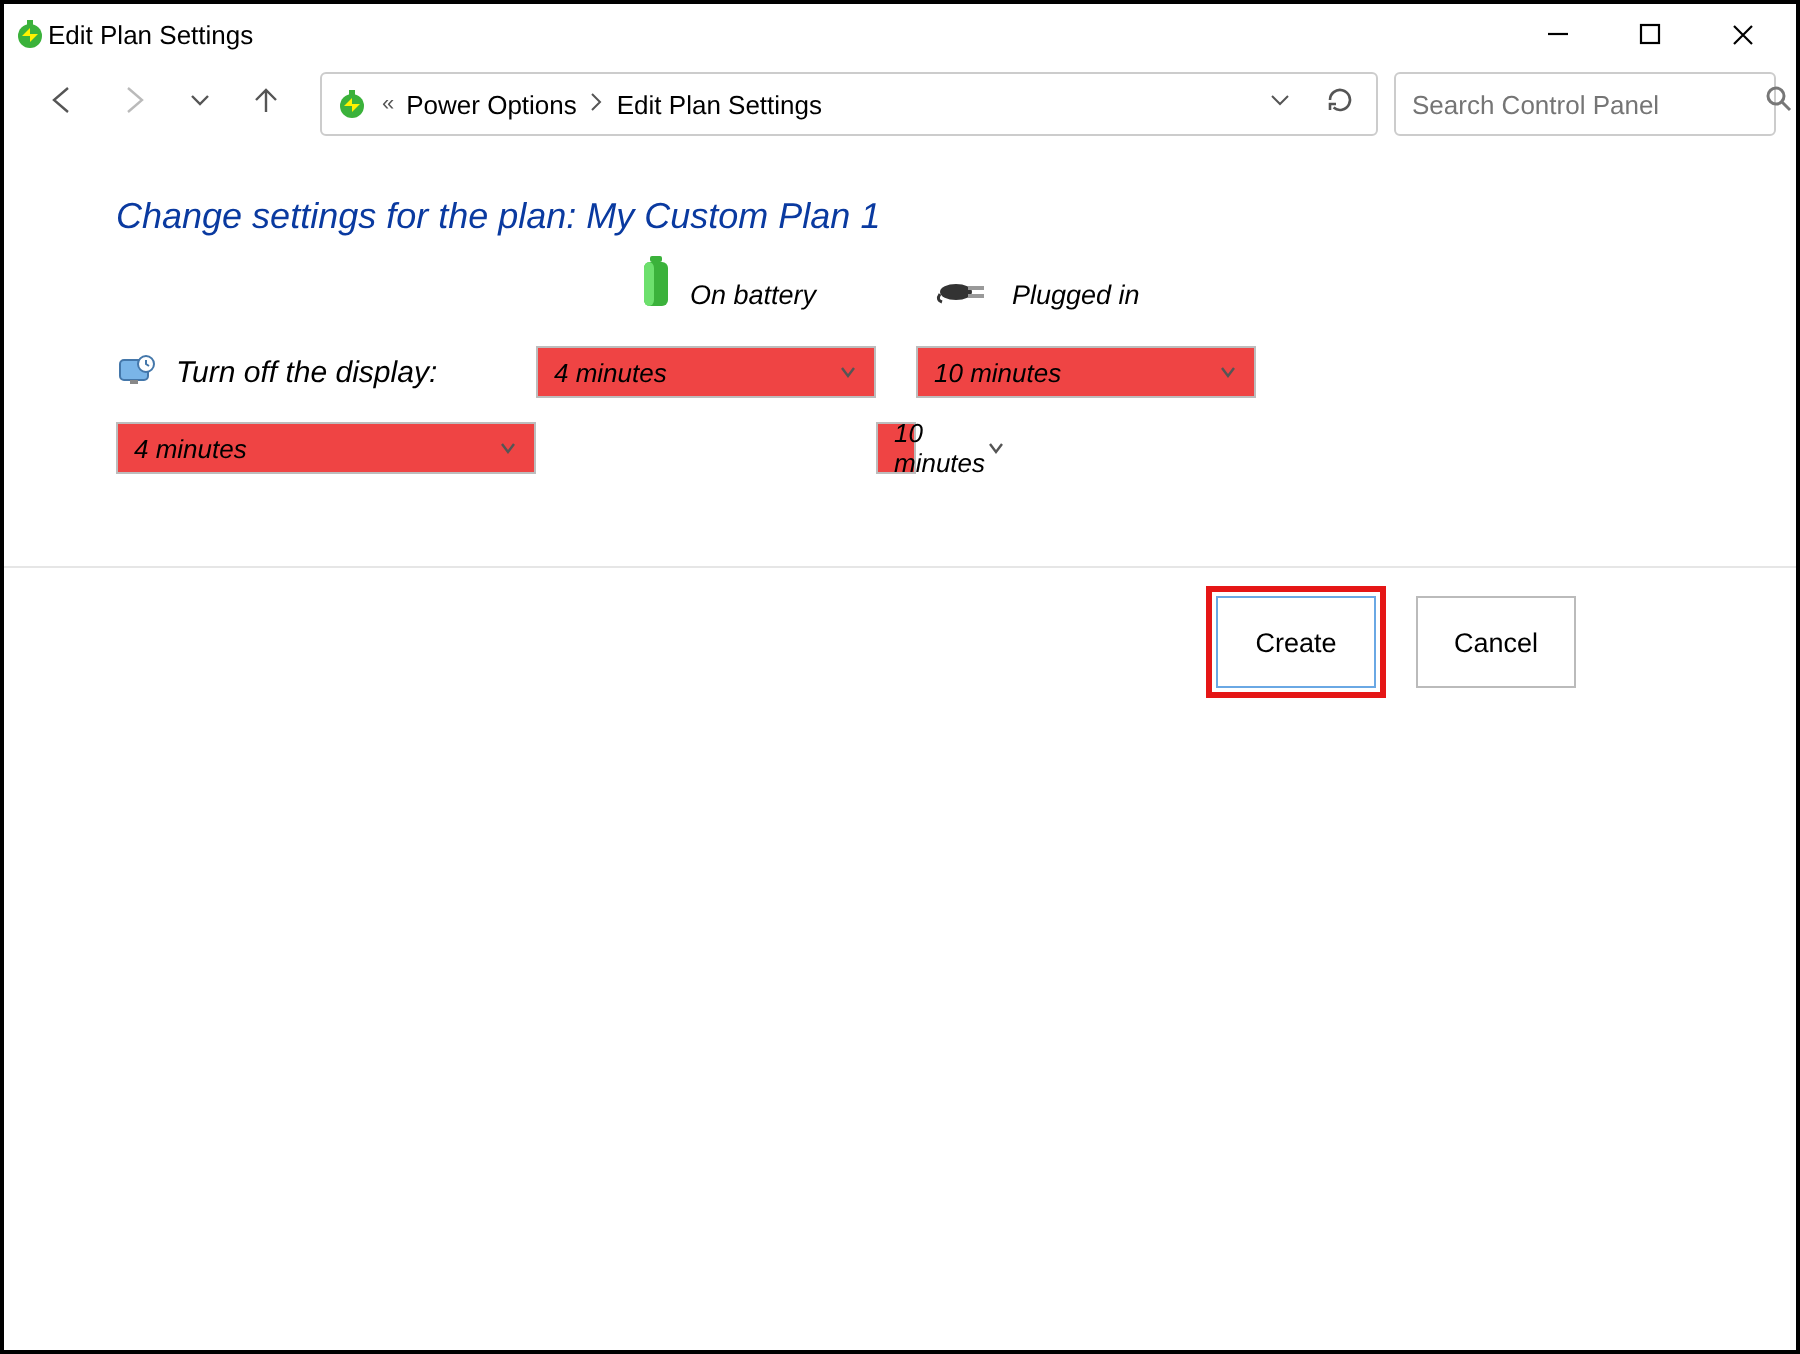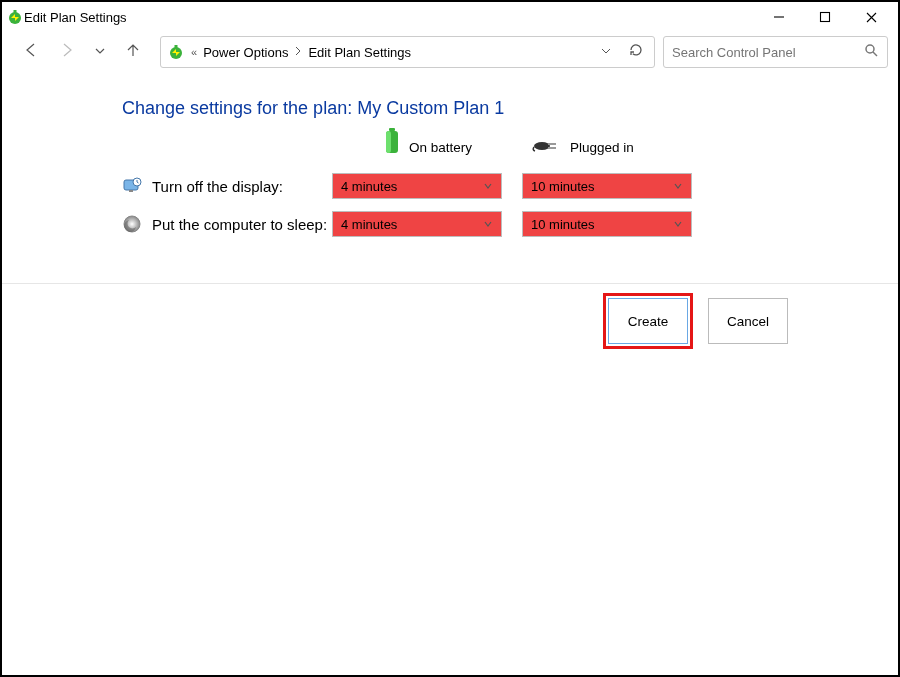--- a/index.html
+++ b/index.html
@@ -13,24 +13,24 @@
     .toolbar { display: flex; align-items: center; height: 40px; padding: 0 10px; gap: 8px; }
     .nav-arrows { display: flex; gap: 18px; padding: 0 10px; align-items: center; }
     .nav-arrows svg { stroke: #555; stroke-width: 1.2; fill: none; }
 
     .address { flex: 1; display: flex; align-items: center; border: 1px solid #ccc; border-radius: 3px; height: 32px; padding: 0 6px; gap: 6px; }
     .address .crumb { font-size: 13px; color: #000; }
     .address .crumb-sep { font-size: 11px; color: #555; }
     .address .spacer { flex: 1; }
     .address .end-btns { display: flex; gap: 16px; align-items: center; padding-right: 4px; }
 
-    .searchbox { width: 225px; display: flex; align-items: center; border: 1px solid #ccc; border-radius: 3px; height: 32px; padding: 0 8px; justify-content: space-between; }
+    .searchbox { width: 191px; display: flex; align-items: center; border: 1px solid #ccc; border-radius: 3px; height: 32px; padding: 0 8px; justify-content: space-between; }
     .searchbox input { border: none; outline: none; font-size: 13px; color: #888; width: 180px; background: transparent; }
 
-    .content { padding: 26px 0 24px 120px; }
+    .content { padding: 26px 0 24px 56px; font-style: italic; }
     .page-title { color: #0a3aa0; font-size: 18px; font-weight: 400; margin-bottom: 8px; }
     .page-subtitle { font-size: 13.5px; color: #000; margin-bottom: 26px; }
 
     .settings { display: grid; grid-template-columns: 210px 170px 20px 170px; row-gap: 12px; align-items: center; }
     .col-headers { display: grid; grid-template-columns: 210px 170px 20px 170px; margin-bottom: 18px; }
     .col-header { display: flex; align-items: flex-end; gap: 8px; font-size: 13.5px; }
     .row-label { display: flex; align-items: center; gap: 10px; font-size: 15px; }
     .drop { display: flex; align-items: center; justify-content: space-between; border: 1px solid #bdbdbd; height: 26px; padding: 0 8px; font-size: 13px; background: #ef4444; }
     .drop .chev svg { stroke: #555; stroke-width: 1.2; fill: none; }
 
@@ -168,35 +168,20 @@
           </svg></span>
     </div>
     <div></div>
     <div class="drop">
       <span>10 minutes</span>
       <span class="chev"><svg width="10" height="10">
             <path d="M2 3 L5 7 L8 3"></path>
           </svg></span>
     </div>
 
-    <div class="row-label">
-      <span class="icon-sleep">
-        <svg width="20" height="20" viewBox="0 0 20 20">
-          <circle cx="10" cy="10" r="8" fill="url(#g)" stroke="#888"></circle>
-          <defs>
-              <radialGradient id="g">
-                <stop offset="0" stop-color="#fff"></stop>
-                <stop offset="1" stop-color="#888"></stop>
-              </radialGradient>
-            </defs>
-          <path d="M7 6 A6 6 0 1 0 14 13 A4 4 0 0 1 7 6" fill="#555" opacity=".5"></path>
-        </svg>
-      </span>
-      <span>Put the computer to sleep:</span>
-    </div>
     <div class="drop">
       <span>4 minutes</span>
       <span class="chev"><svg width="10" height="10">
             <path d="M2 3 L5 7 L8 3"></path>
           </svg></span>
     </div>
     <div></div>
     <div class="drop">
       <span>10 minutes</span>
       <span class="chev"><svg width="10" height="10">

